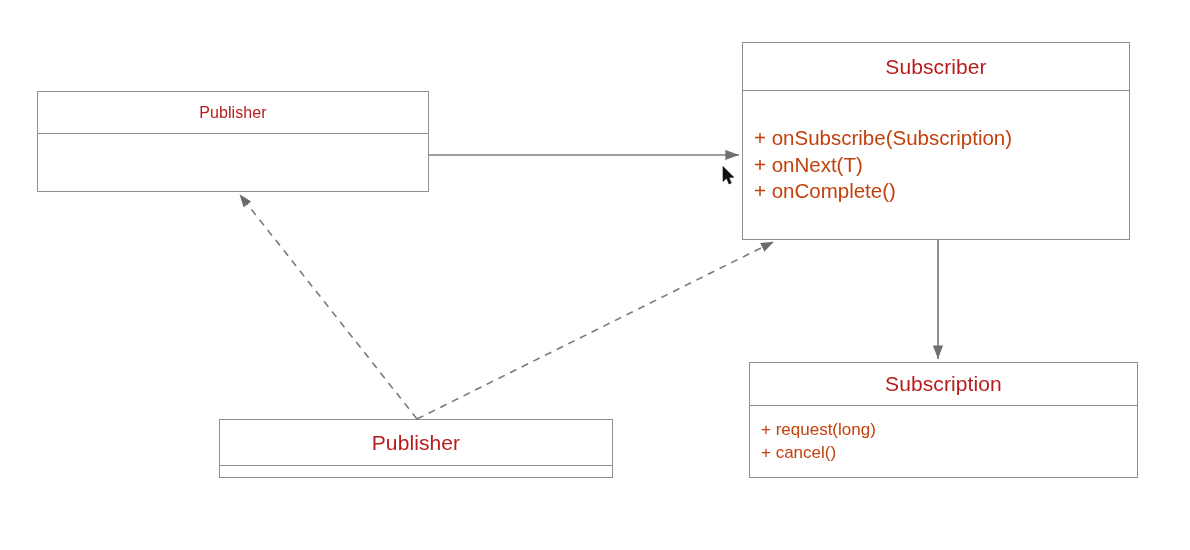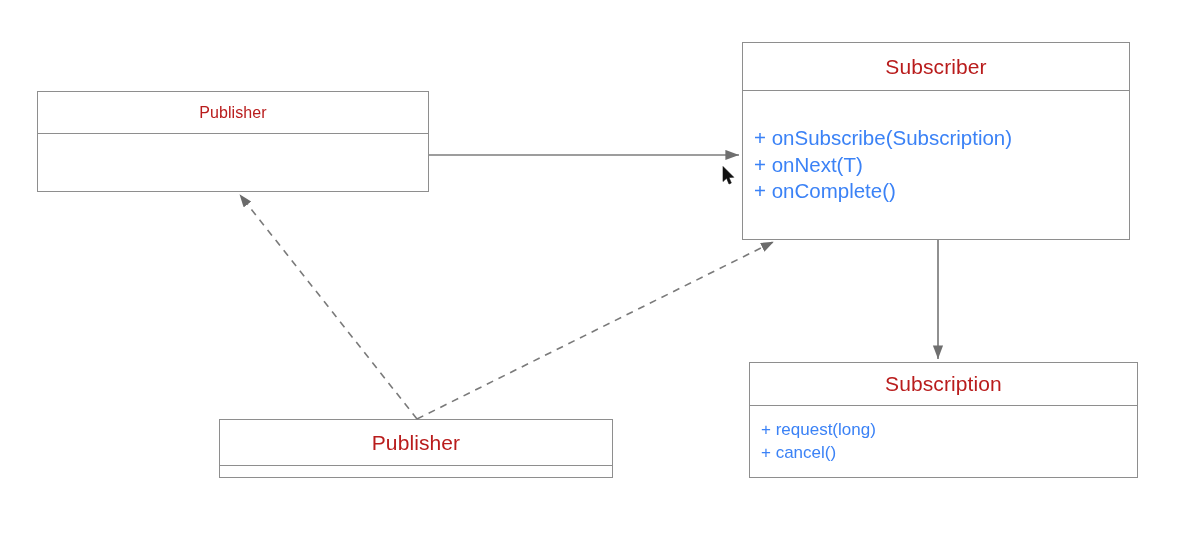--- a/index.html
+++ b/index.html
@@ -40,21 +40,21 @@
   }
   .uml-members {
     box-sizing: border-box;
     flex: 1 1 auto;
     display: flex;
     flex-direction: column;
     justify-content: center;
     padding-left: 11px;
   }
   .uml-member {
-    color: #3b82f6;
+    color: #c2410c;
     white-space: nowrap;
     line-height: 1.30;
   }
   .uml-members.empty {
     padding: 0;
   }
 
   
   #box-publisher   { left: 37px;  top: 91px;  width: 392px; height: 101px; }
   #box-publisher .uml-title   { height: 42px; font-size: 16px; }

